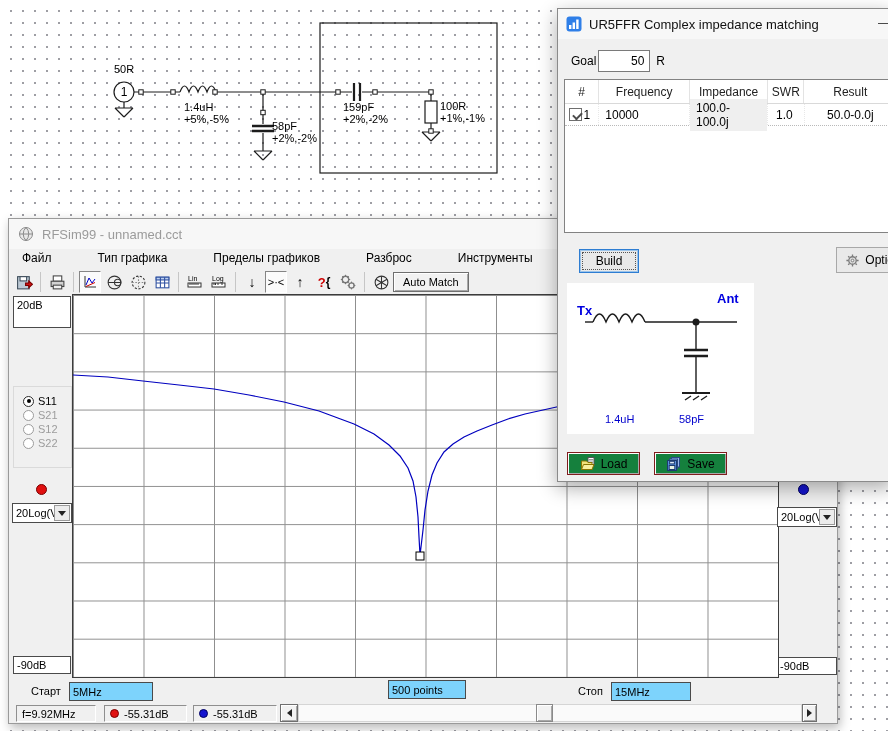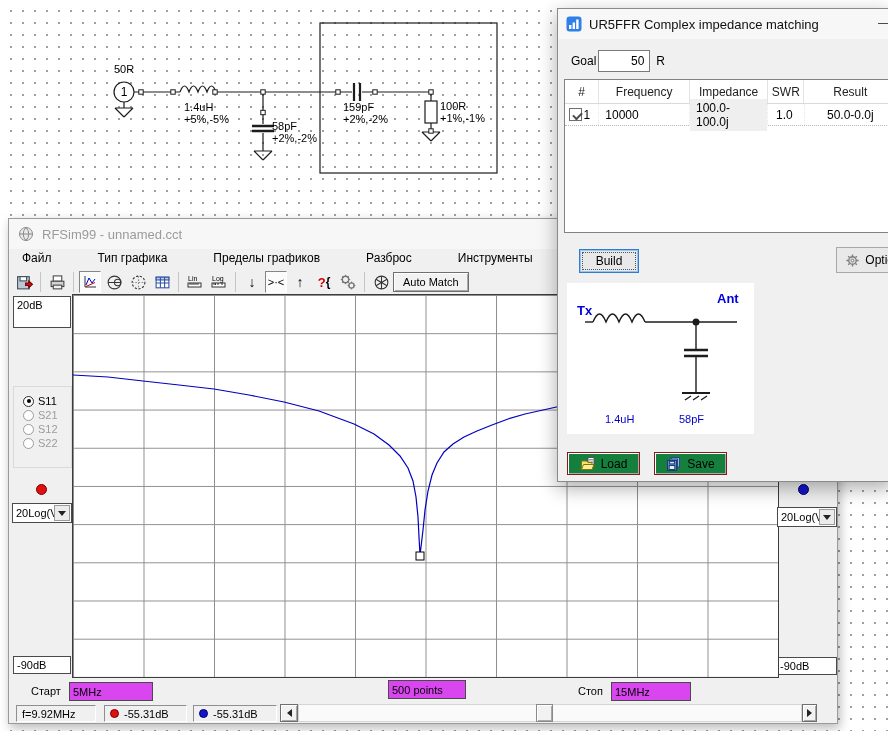--- a/index.html
+++ b/index.html
@@ -66,21 +66,21 @@
   .combo .cbtn { position:absolute; right:1px; top:1px; bottom:1px; width:16px; background:#ececec;
     border:1px solid #9a9a9a; display:flex; align-items:center; justify-content:center; }
   .tri-down { width:0; height:0; border-left:4px solid transparent; border-right:4px solid transparent;
     border-top:5px solid #222; }
   .tri-left { width:0; height:0; border-top:4px solid transparent; border-bottom:4px solid transparent;
     border-right:5px solid #222; }
   .tri-right { width:0; height:0; border-top:4px solid transparent; border-bottom:4px solid transparent;
     border-left:5px solid #222; }
 
   .sweeplbl { position:absolute; font-size:11px; }
-  .field { position:absolute; background:#d946ef; border:1px solid #4a4a4a; font-size:11px;
+  .field { position:absolute; background:#7dd3fc; border:1px solid #4a4a4a; font-size:11px;
     padding:1px 3px; font-family:"Liberation Sans", sans-serif; }
   input.field { outline:none; }
 
   .statpanel { position:absolute; height:17px; border:1px solid; border-color:#8f8f8f #ffffff #ffffff #8f8f8f;
     background:#f0f0f0; font-size:11px; display:flex; align-items:center; padding:0 5px; gap:5px; }
   .sdot { width:9px; height:9px; border-radius:50%; flex:0 0 auto; }
   .sdot.red { background:#e01010; border:1px solid #7a0000; }
   .sdot.blue { background:#1414cf; border:1px solid #000060; }
   .sbtn { position:absolute; width:18px; height:18px; background:#f2f2f2; border:1px solid #6f6f6f;
     box-shadow: inset 1px 1px 0 #fff, inset -1px -1px 0 #a8a8a8;

